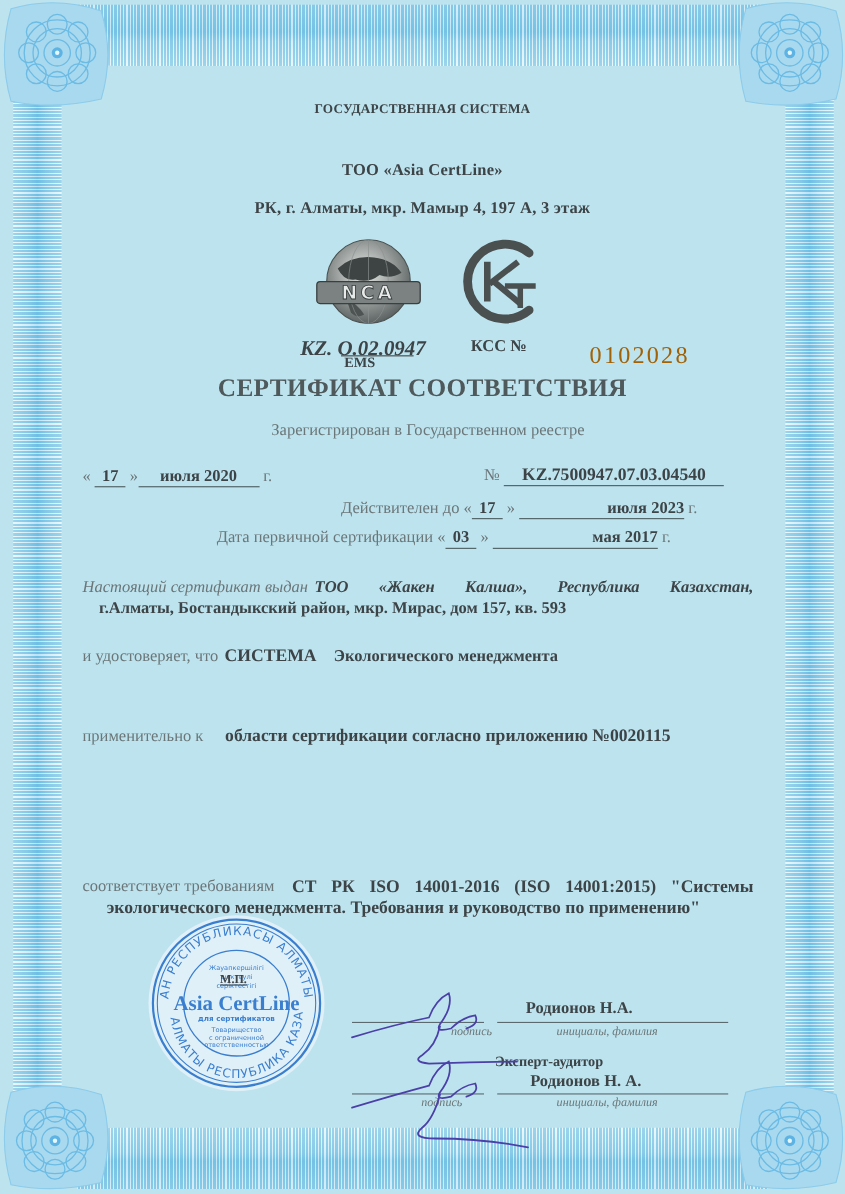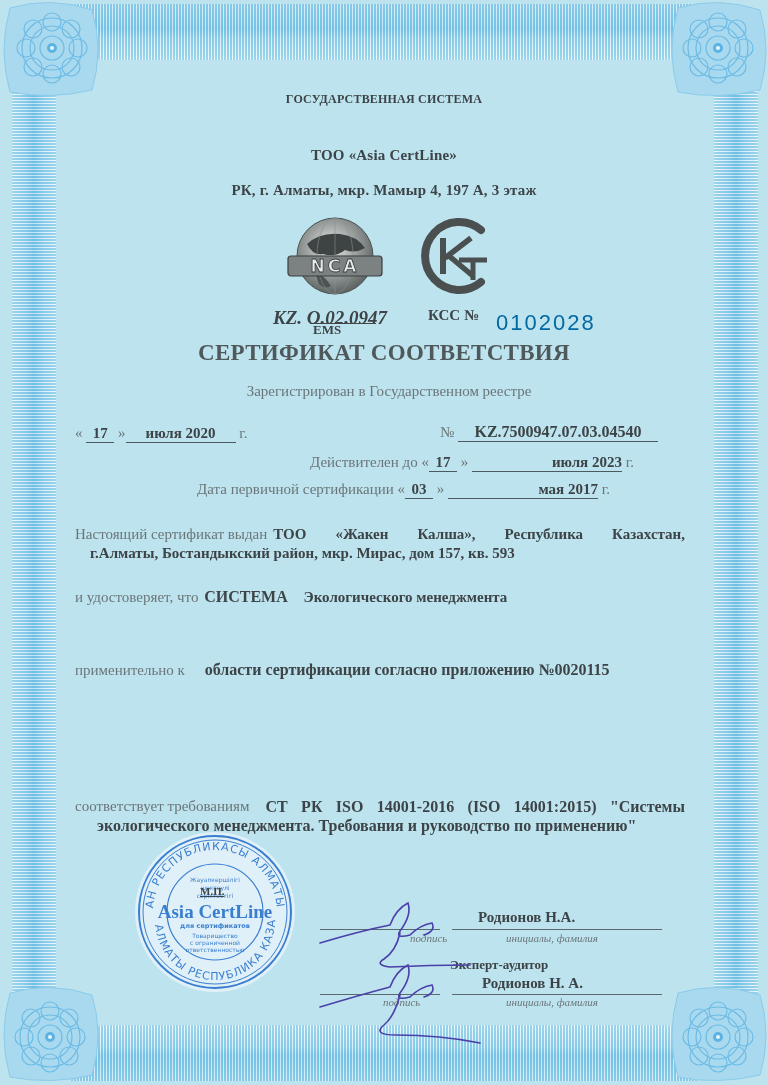--- a/index.html
+++ b/index.html
@@ -31,21 +31,21 @@
   .abs { position:absolute; white-space:nowrap; }
   .center { left:0; right:0; text-align:center; }
 
   .hdr { font-weight:bold; font-size:12px; letter-spacing:.2px; }
   .title { font-weight:bold; font-size:23px; letter-spacing:.3px; }
   .reg { font-size:15px; }
   .b { font-weight:bold; }
   .fld { display:inline-block; border-bottom:1px solid #4a5a5e; text-align:center; }
   .small-i { font-style:italic; font-size:11px; color:#6b7678; }
   .line { position:absolute; height:1px; background:#5a6a6e; }
-  .serial { font-family:Liberation Sans, sans-serif; font-size:22px; color:#0369a1; letter-spacing:2px; }
+  .serial { font-family:Liberation Serif, serif; font-size:22px; color:#a16207; letter-spacing:2px;margin-left:40px; }
   .body-row { font-size:15px; }
   .stamp { position:absolute; left:133px; top:830px; width:164px; height:164px; }
 </style>
 </head>
 <body>
 
 <div id="page">
 
   <div class="border-h top"></div>
   <div class="border-h bottom"></div>
@@ -188,21 +188,21 @@
   </div>
 
   <div class="abs reg grey" style="left:197px; top:481px;">
     <span>Дата первичной сертификации «</span><span class="fld b ink" style="width:28px;">03</span>
     <span>»</span>
     <span class="fld b ink" style="width:150px; text-align:right;">мая 2017</span>
     <span>г.</span>
   </div>
 
   <div class="abs body-row" style="left:75px; top:526px; width:610px; white-space:normal;">
-    <div style="display:flex; justify-content:flex-end;">
+    <div style="display:flex; justify-content:flex-end;font-style:italic;">
       <span class="grey">Настоящий сертификат выдан</span>
       <span class="b ink" style="flex:1; margin-left:6px; text-align:justify; text-align-last:justify; word-spacing:4px;">ТОО «Жакен Калша», Республика Казахстан,</span>
     </div>
   </div>
   <div class="abs b ink body-row" style="left:90px; top:545px;">г.Алматы, Бостандыкский район, мкр. Мирас, дом 157, кв. 593</div>
 
   <div class="abs body-row" style="left:75px; top:588px;">
     <span class="grey">и удостоверяет, что</span>
     <span class="b ink" style="font-size:16px; margin-left:2px;">СИСТЕМА</span>
     <span class="b ink" style="margin-left:12px;">Экологического менеджмента</span>

